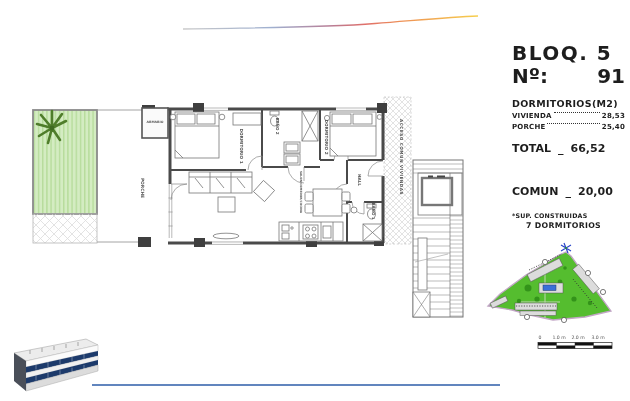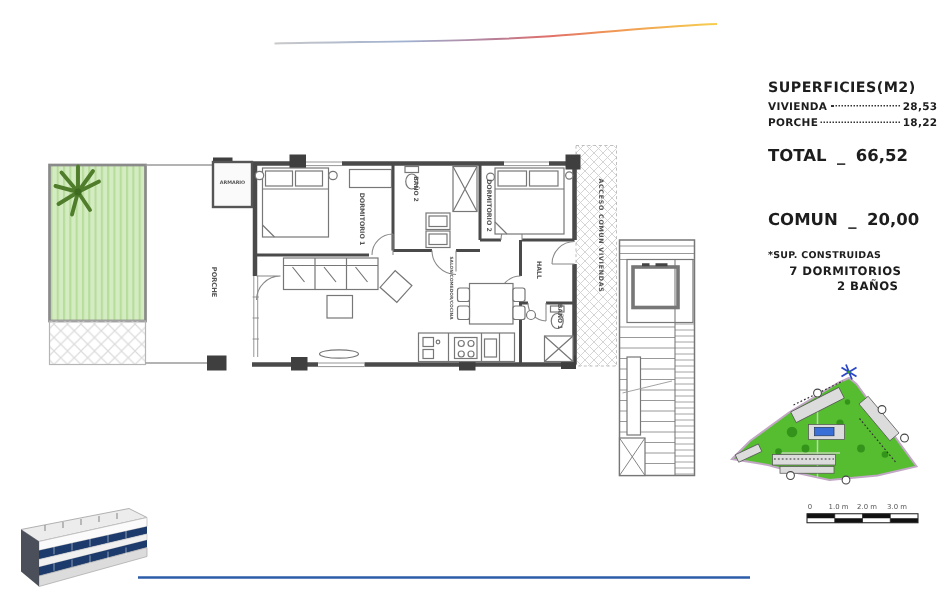--- a/index.html
+++ b/index.html
@@ -6,21 +6,21 @@
   .page{position:relative;width:630px;height:401px;background:#ffffff;overflow:hidden;
         font-family:"DejaVu Sans",sans-serif;color:#1d1d1d;}
   .gfx{position:absolute;left:0;top:0;z-index:1;}
   .title{position:absolute;left:232px;top:72px;width:230px;text-align:right;z-index:2;
          font-family:"DejaVu Serif",serif;font-style:italic;font-weight:700;
          font-size:26px;letter-spacing:1px;color:#111;}
   .panel{position:absolute;left:512px;top:42px;width:113px;z-index:2;}
   .bloq{font-size:20px;font-weight:700;letter-spacing:1.5px;line-height:22px;}
   .numrow{display:flex;justify-content:space-between;font-size:20px;font-weight:700;line-height:22px;margin-top:1px;}
   .surf{font-size:9.5px;font-weight:700;margin-top:11px;letter-spacing:.3px;}
-  .srow{display:flex;align-items:center;font-size:7px;font-weight:700;margin-top:3px;letter-spacing:.2px;}
+  .srow{display:flex;align-items:flex-start;font-size:7px;font-weight:700;margin-top:3px;letter-spacing:.2px;}
   .leader{flex:1;border-bottom:1.2px dotted #333;margin:0 2px 1px;}
   .bigrow{display:flex;gap:7px;font-size:11px;font-weight:700;align-items:baseline;text-align:right;}
   .total{margin-top:11px;}
   .jardin{margin-top:30px;}
   .note{font-size:6.3px;font-weight:700;margin-top:14px;letter-spacing:.2px;}
   .feat{font-size:7.8px;font-weight:700;text-align:right;margin-top:2px;letter-spacing:.3px;}
   .feat.beds{padding-right:24px;}
   .feat.baths{padding-right:26px;margin-top:1px;}
   svg text{font-family:"DejaVu Sans",sans-serif;fill:#555;}
 </style>
@@ -260,39 +260,43 @@
       <polygon points="14,353 26,361 26,391 14,381" fill="#4a4f59"></polygon>
       <path d="M36,364.5 v5 M48,362 v5 M60,359.3 v5 M72,356.7 v5 M84,354 v5
                M36,375.5 v5 M48,373 v5 M60,370.3 v5 M72,367.7 v5 M84,365 v5" stroke="#ffffff" stroke-width="0.6" opacity="0.55"></path>
     </g>
 
     <line x1="92" y1="385" x2="500" y2="385" stroke="#2d5da8" stroke-width="1.6"></line>
   </svg>
 
 
   <div class="panel">
-    <div class="surf">SUPERFICIES(M2)</div>
+    <div class="bloq">BLOQ. 5</div>
+    <div class="numrow">
+      <span>Nº:</span>
+      <span>91</span>
+    </div>
+    <div class="surf">DORMITORIOS(M2)</div>
     <div class="srow">
       <span>VIVIENDA</span>
       <span class="leader"></span>
       <span>28,53</span>
     </div>
     <div class="srow">
       <span>PORCHE</span>
       <span class="leader"></span>
-      <span>18,22</span>
+      <span>25,40</span>
     </div>
     <div class="bigrow total">
       <span>TOTAL</span>
       <span>_</span>
       <span>66,52</span>
     </div>
     <div class="bigrow jardin">
       <span>COMUN</span>
       <span>_</span>
       <span>20,00</span>
     </div>
     <div class="note">*SUP. CONSTRUIDAS</div>
     <div class="feat beds">7 DORMITORIOS</div>
-    <div class="feat baths">2 BAÑOS</div>
   </div>
 
 </div>
 
 </body></html>

